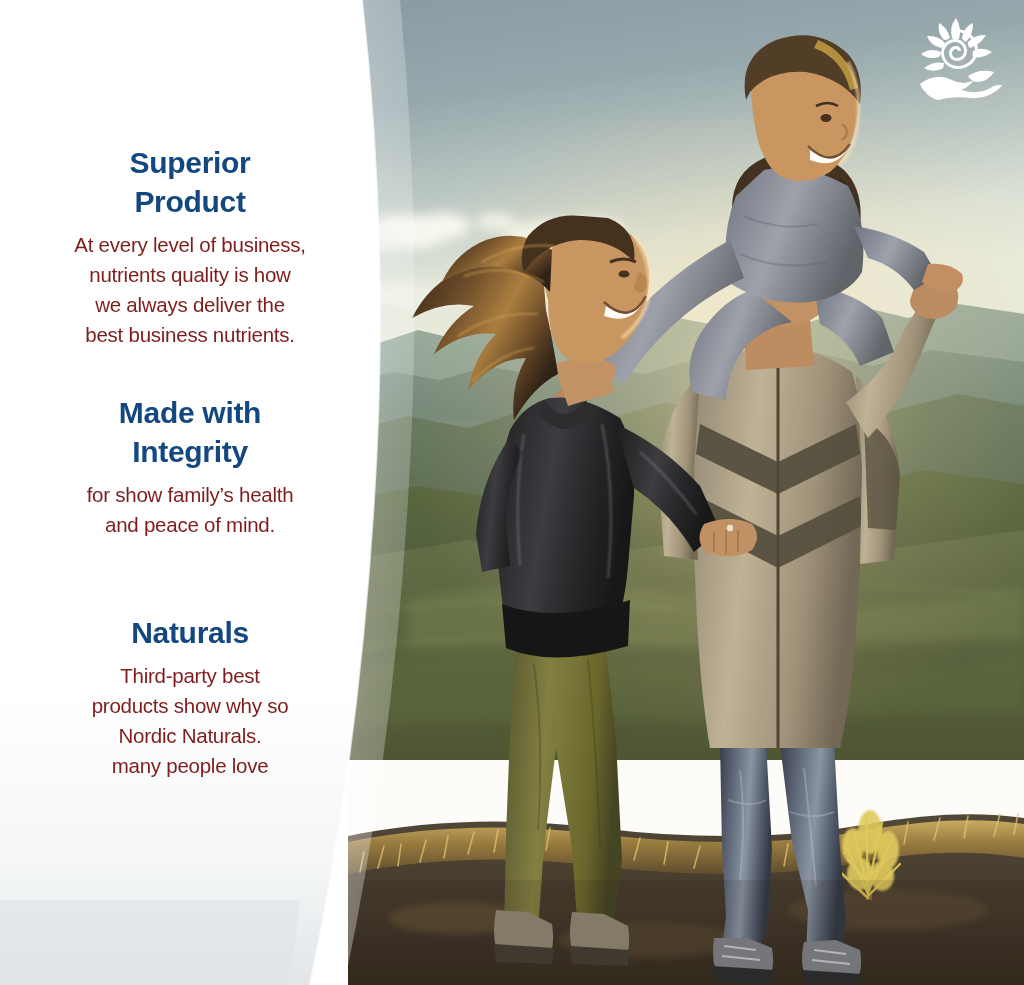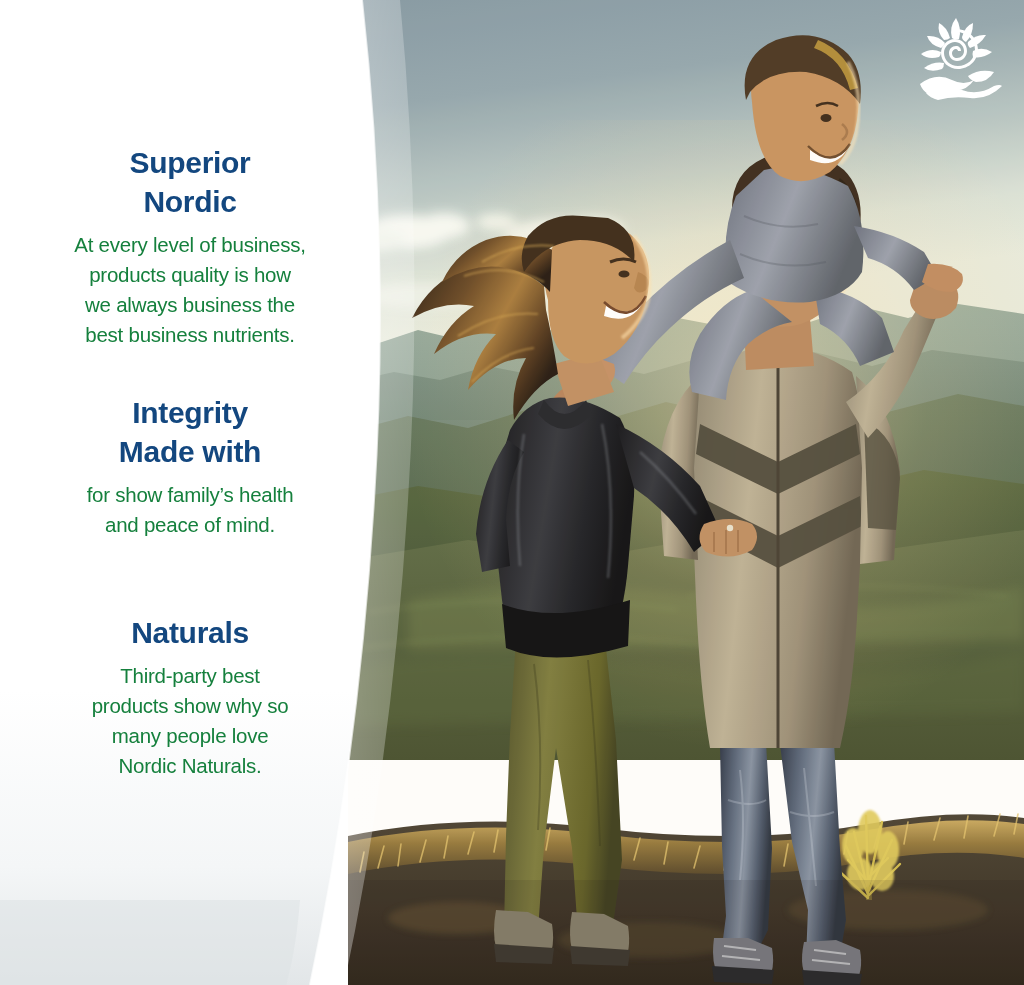--- a/index.html
+++ b/index.html
@@ -34,21 +34,21 @@
   }
   .block{ position:absolute; width:360px; left:10px; text-align:center; }
   .block h2{
     font-size:30px; font-weight:bold; line-height:1.30;
     letter-spacing:-0.3px;
     color:#13477f;
   }
   .block p{
     font-size:20.5px; font-weight:500; line-height:1.47;
     letter-spacing:-0.25px;
-    color:#15803d;
+    color:#7f1d1d;
     margin-top:9px;
   }
   .block .ln{ display:block; }
 
   #b1{ top:143px; }
   #b2{ top:393px; }
   #b3{ top:613px; }
 
   
   .logo{
@@ -461,50 +461,50 @@
 
       <path d="M0 900 L300 900 Q296 950 286 985 L0 985 Z" fill="#dde1e3" opacity="0.55"></path>
     </svg>
   </div>
 
   <div class="text-col">
 
     <div class="block" id="b1">
       <h2>
         <span class="ln">Superior</span>
-        <span class="ln">Nordic</span>
+        <span class="ln">Product</span>
       </h2>
       <p>
         <span class="ln">At every level of business,</span>
-        <span class="ln">products quality is how</span>
-        <span class="ln">we always business the</span>
+        <span class="ln">nutrients quality is how</span>
+        <span class="ln">we always deliver the</span>
         <span class="ln">best business nutrients.</span>
       </p>
     </div>
 
     <div class="block" id="b2">
       <h2>
+        <span class="ln">Made with</span>
         <span class="ln">Integrity</span>
-        <span class="ln">Made with</span>
       </h2>
       <p>
         <span class="ln">for show family’s health</span>
         <span class="ln">and peace of mind.</span>
       </p>
     </div>
 
     <div class="block" id="b3">
       <h2>
         <span class="ln">Naturals</span>
       </h2>
       <p>
         <span class="ln">Third-party best</span>
         <span class="ln">products show why so</span>
+        <span class="ln">Nordic Naturals.</span>
         <span class="ln">many people love</span>
-        <span class="ln">Nordic Naturals.</span>
       </p>
     </div>
   </div>
 
   <div class="logo">
     <svg viewBox="0 0 90 86">
       <g fill="#ffffff">
 
         <path d="M40 4 Q46 14 43 25 Q38 26 36 24 Q33 13 40 4 Z"></path>
         <path d="M57 9 Q57 21 50 28 Q46 26 46 23 Q49 12 57 9 Z"></path>

